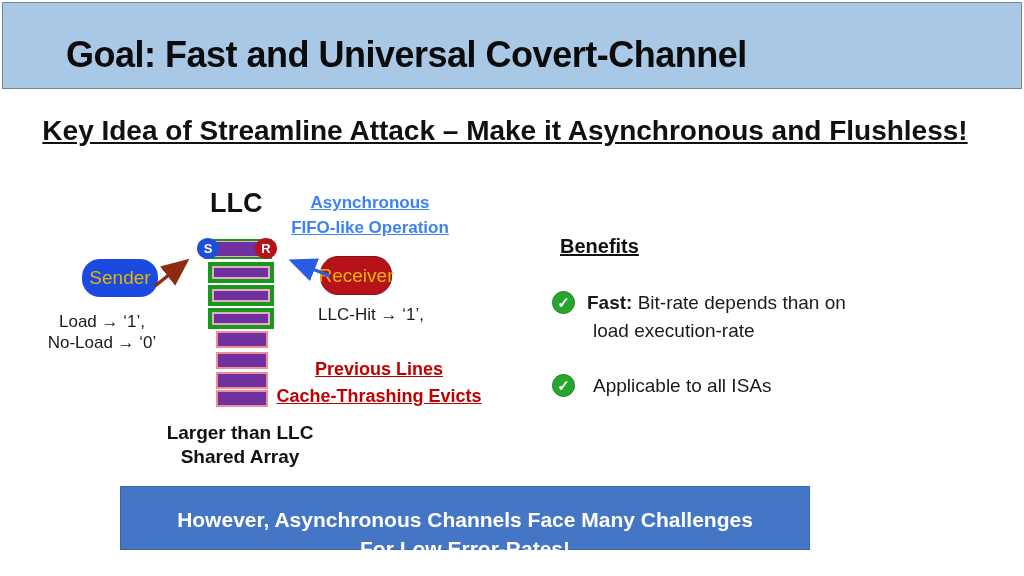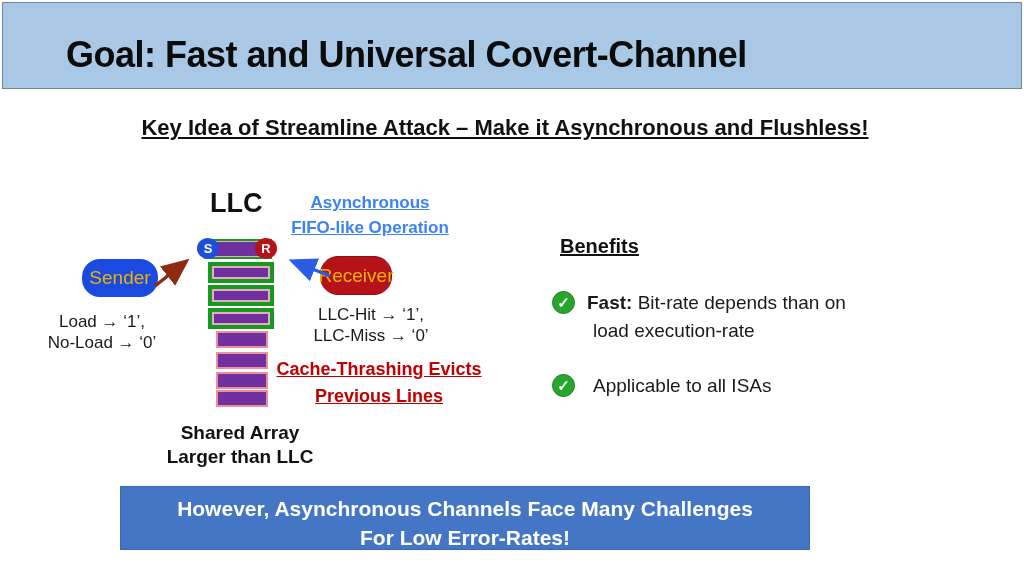--- a/index.html
+++ b/index.html
@@ -29,21 +29,21 @@
     font-weight: bold;
     color: #0b0b0b;
     letter-spacing: -0.5px;
   }
 
   
   .key-idea {
     top: 115px; left: 0;
     width: 1010px;
     text-align: center;
-    font-size: 22px;
+    font-size: 28px;
     font-weight: bold;
     color: #111;
     text-decoration: underline;
   }
 
   
   .llc-label {
     left: 210px; top: 188px;
     font-size: 27px; font-weight: bold; color: #111;
   }
@@ -152,21 +152,21 @@
   
   .challenge-box {
     left: 120px; top: 486px;
     width: 690px; height: 64px;
     background: #4576c6;
     border: 1px solid #3a66b2;
     color: #ffffff;
     font-weight: bold; font-size: 21px;
     text-align: center;
     line-height: 29px;
-    padding-top: 7px;
+    padding-top: 18px;
   }
 
   .arrows { left: 0; top: 0; pointer-events: none; }
 </style>
 </head>
 <body>
 
 <div class="slide">
 
   <div class="abs title-bar">
@@ -210,31 +210,30 @@
     <line x1="330" y1="276" x2="295" y2="262" stroke="#2b5ce6" stroke-width="3.5" marker-end="url(#ah-blue)"></line>
   </svg>
 
   <div class="note load-note">
     <div>Load → ‘1’,</div>
     <div>No-Load → ‘0’</div>
   </div>
 
   <div class="note hit-note">
     <div>LLC-Hit → ‘1’,</div>
-    <div>LLC-Miss → ‘0’</div>
   </div>
 
   <div class="abs thrash-note">
+    <div>Previous Lines</div>
     <div>Cache-Thrashing Evicts</div>
-    <div>Previous Lines</div>
   </div>
 
   <div class="abs shared-note">
+    <div>Larger than LLC</div>
     <div>Shared Array</div>
-    <div>Larger than LLC</div>
   </div>
 
   <div class="abs benefits-heading">Benefits</div>
 
   <div class="benefit benefit-1">
     <div class="check">✓</div>
     <div class="benefit-lines">
       <div class="l1">
         <span class="b">Fast:</span><span> Bit-rate depends than on</span>
       </div>

